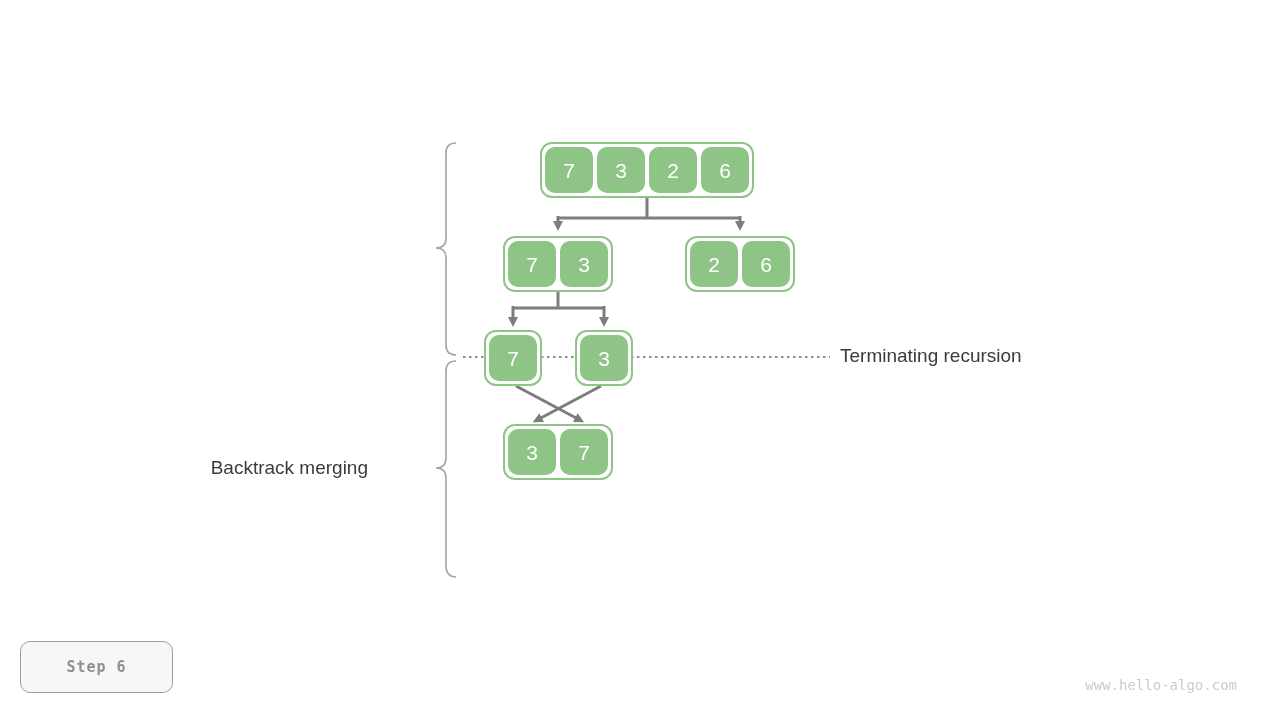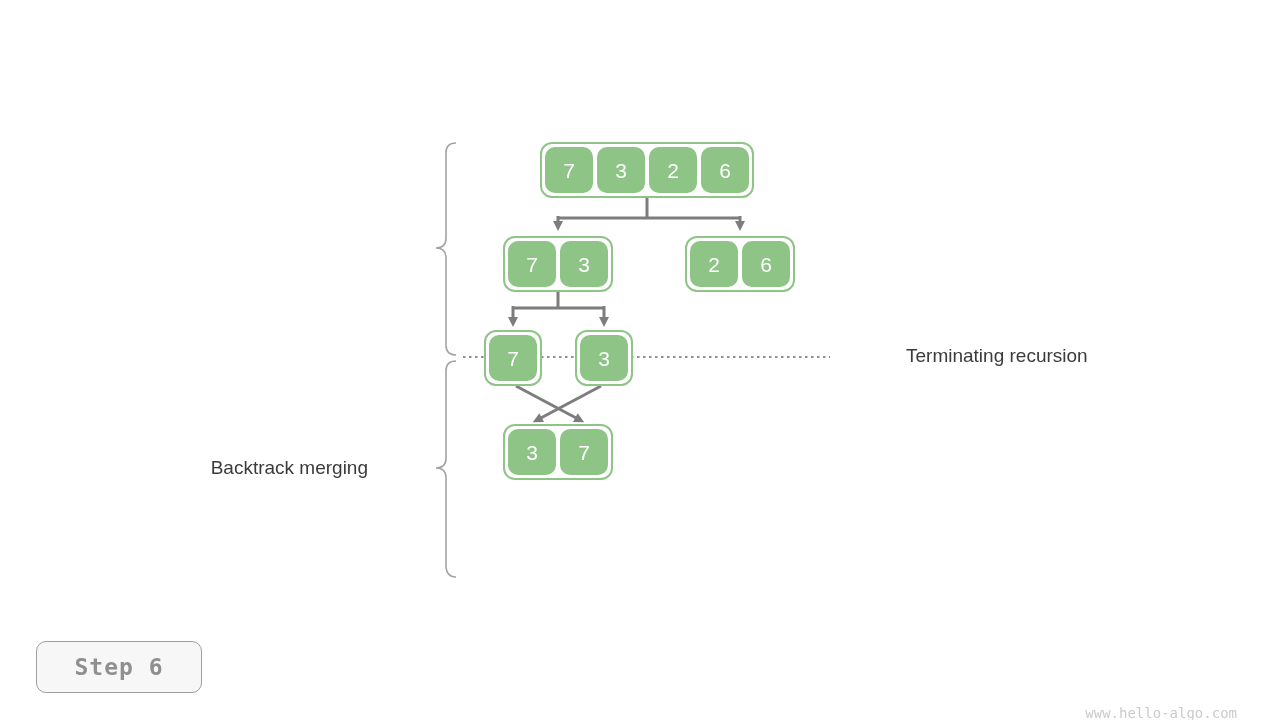--- a/index.html
+++ b/index.html
@@ -25,27 +25,27 @@
 
   .arr{position:absolute;display:flex;gap:4px;padding:3px;background:#fff;
     border:2px solid var(--cell-green);border-radius:12px;}
   .cell{width:48px;height:46px;border-radius:10px;background:var(--cell-green);
     color:#fff;display:flex;align-items:center;justify-content:center;
     font-size:21px;font-weight:500;line-height:1;}
 
   .lbl{position:absolute;color:var(--label-text);font-size:19px;line-height:22px;white-space:nowrap;}
   .lbl.right-align{text-align:right;}
 
-  .badge{position:absolute;left:36px;top:641px;width:166px;height:52px;
+  .badge{position:absolute;left:20px;top:641px;width:153px;height:52px;
     background:var(--badge-bg);border:1.5px solid var(--badge-border);border-radius:10px;
     display:flex;align-items:center;justify-content:center;
-    font-family:"DejaVu Sans Mono", monospace;font-weight:bold;font-size:23px;
+    font-family:"DejaVu Sans Mono", monospace;font-weight:bold;font-size:15px;
     letter-spacing:1px;color:var(--badge-text);}
   .watermark{position:absolute;right:43px;top:677px;
-    font-family:"DejaVu Sans Mono", monospace;font-size:14px;color:var(--watermark-text);margin-top:28px;}
+    font-family:"DejaVu Sans Mono", monospace;font-size:14px;color:var(--watermark-text);}
 </style>
 </head>
 <body>
 
 <div class="stage">
 
   <svg class="overlay">
     <line class="dotted" x1="463" y1="357" x2="830" y2="357"></line>
   </svg>
 
@@ -94,19 +94,19 @@
   </div>
   <div class="arr" style="left:575px;top:330px">
     <div class="cell">3</div>
   </div>
 
   <div class="arr" style="left:503px;top:424px">
     <div class="cell">3</div>
     <div class="cell">7</div>
   </div>
 
-  <div class="lbl" style="left:906px;top:345px">Terminating recursion</div>
+  <div class="lbl" style="left:840px;top:345px">Terminating recursion</div>
   <div class="lbl right-align" style="right:912px;top:457px">Backtrack merging</div>
 
   <div class="badge">Step 6</div>
 
   <div class="watermark">www.hello-algo.com</div>
 </div>
 
 </body></html>

